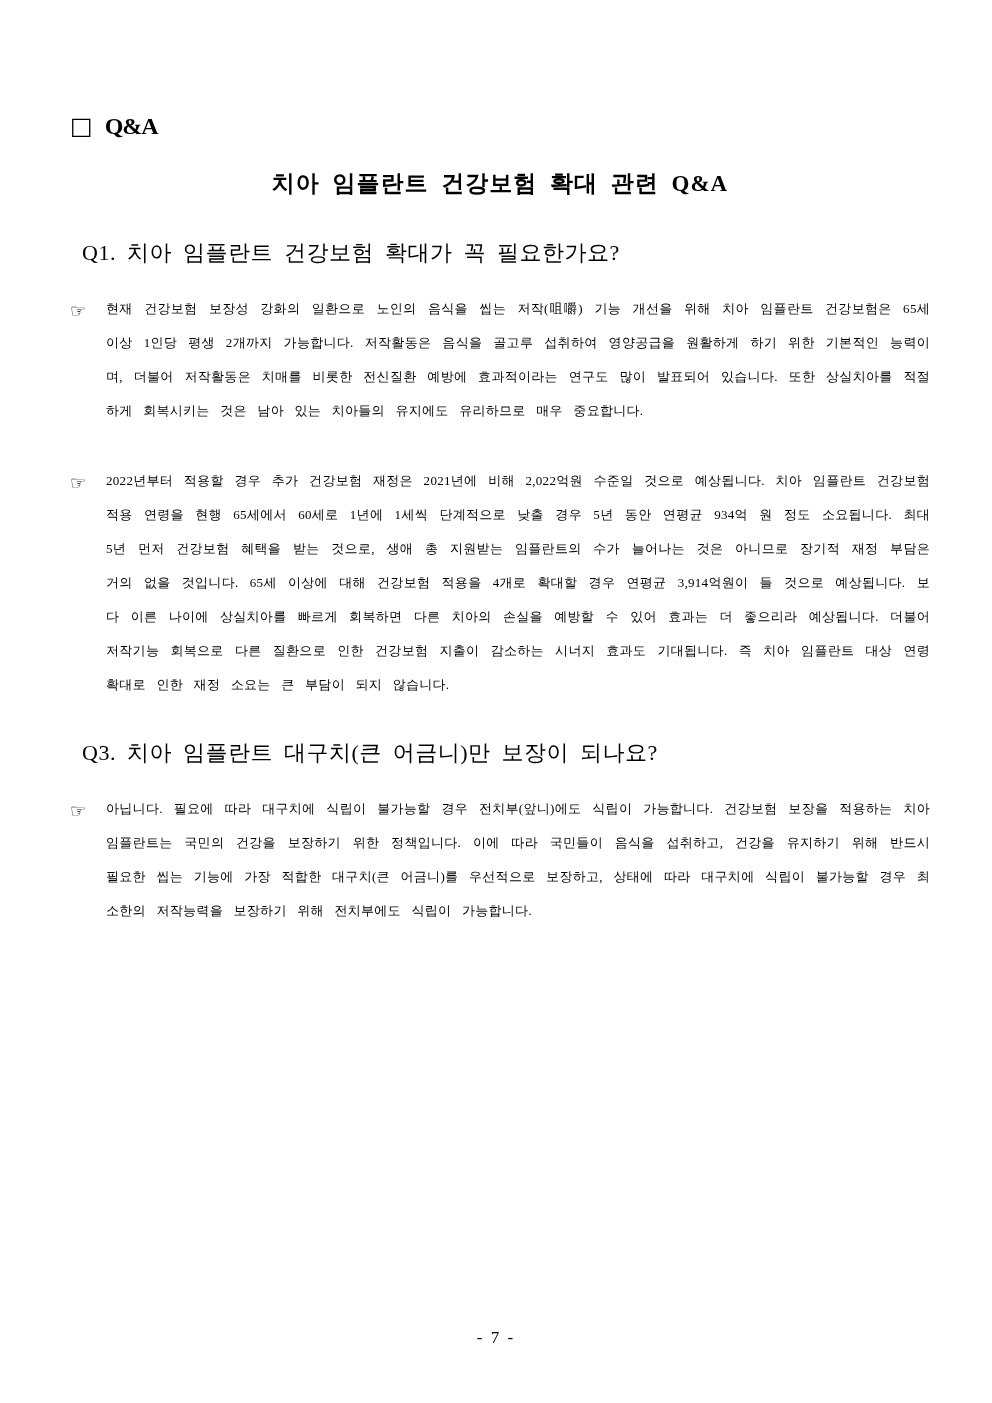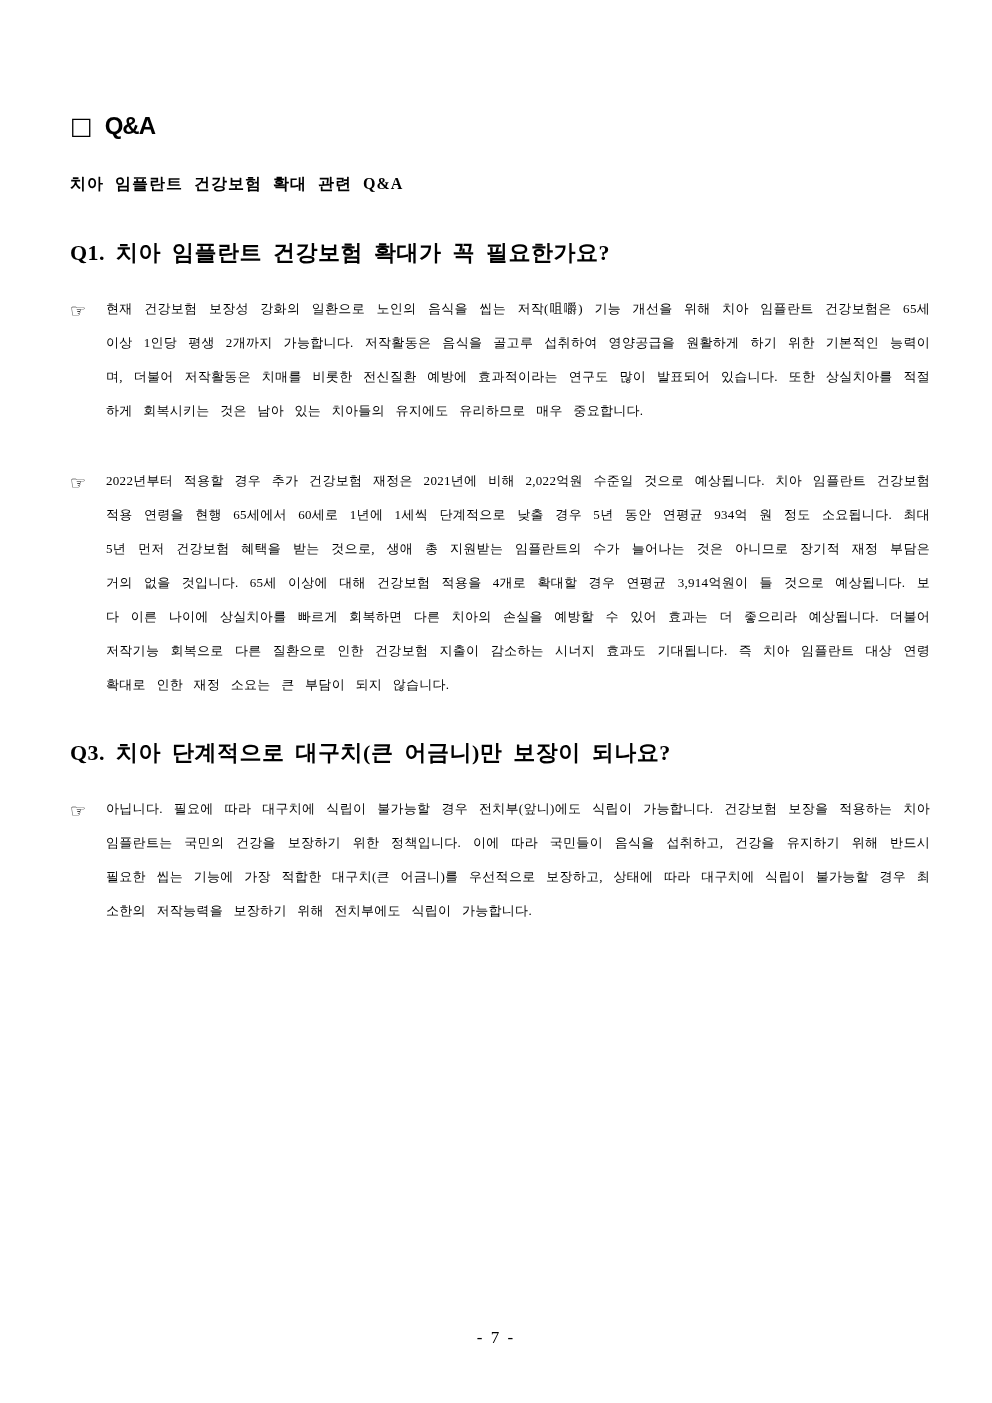--- a/index.html
+++ b/index.html
@@ -20,42 +20,43 @@
     gap: 12px;
     margin-bottom: 28px;
   }
   .doc-header .bullet {
     font-family: "DejaVu Sans", sans-serif;
     font-size: 24px;
     line-height: 26px;
     font-weight: normal;
   }
   .doc-header .header-label {
-    font-family: Liberation Sans, sans-serif;
+    font-family: Liberation Serif, serif;
     font-weight: bold;
     font-size: 24px;
     line-height: 28px;
     letter-spacing: -1px;
     text-align: right;
   }
   .doc-title {
-    font-size: 16px;
+    text-align: center;
+    font-size: 23px;
     font-weight: bold;
     line-height: 32px;
     letter-spacing: 1px;
     word-spacing: 6px;
     margin-bottom: 38px;
   }
   .question {
     font-size: 22px;
-    font-weight: bold;
+    font-weight: normal;
     line-height: 30px;
     letter-spacing: 0.5px;
     word-spacing: 5px;
-    margin: 0 0 24px 0;
+    margin: 0 0 24px 12px;
   }
   .qa-block { margin-bottom: 36px; }
   .answer {
     position: relative;
     padding-left: 36px;
   }
   .answer .marker {
     position: absolute;
     left: 0;
     top: 2px;
@@ -102,21 +103,21 @@
   </section>
 
   <section class="qa-block">
     <div class="answer">
       <span class="marker">☞</span>
       <p class="answer-text">2022년부터 적용할 경우 추가 건강보험 재정은 2021년에 비해 2,022억원 수준일 것으로 예상됩니다. 치아 임플란트 건강보험 적용 연령을 현행 65세에서 60세로 1년에 1세씩 단계적으로 낮출 경우 5년 동안 연평균 934억 원 정도 소요됩니다. 최대 5년 먼저 건강보험 혜택을 받는 것으로, 생애 총 지원받는 임플란트의 수가 늘어나는 것은 아니므로 장기적 재정 부담은 거의 없을 것입니다. 65세 이상에 대해 건강보험 적용을 4개로 확대할 경우 연평균 3,914억원이 들 것으로 예상됩니다. 보다 이른 나이에 상실치아를 빠르게 회복하면 다른 치아의 손실을 예방할 수 있어 효과는 더 좋으리라 예상됩니다. 더불어 저작기능 회복으로 다른 질환으로 인한 건강보험 지출이 감소하는 시너지 효과도 기대됩니다. 즉 치아 임플란트 대상 연령 확대로 인한 재정 소요는 큰 부담이 되지 않습니다.</p>
     </div>
   </section>
 
   <section class="qa-block">
-    <h2 class="question">Q3. 치아 단계적으로 대구치(큰 어금니)만 보장이 되나요?</h2>
+    <h2 class="question">Q3. 치아 임플란트 대구치(큰 어금니)만 보장이 되나요?</h2>
     <div class="answer">
       <span class="marker">☞</span>
       <p class="answer-text">아닙니다. 필요에 따라 대구치에 식립이 불가능할 경우 전치부(앞니)에도 식립이 가능합니다. 건강보험 보장을 적용하는 치아 임플란트는 국민의 건강을 보장하기 위한 정책입니다. 이에 따라 국민들이 음식을 섭취하고, 건강을 유지하기 위해 반드시 필요한 씹는 기능에 가장 적합한 대구치(큰 어금니)를 우선적으로 보장하고, 상태에 따라 대구치에 식립이 불가능할 경우 최소한의 저작능력을 보장하기 위해 전치부에도 식립이 가능합니다.</p>
     </div>
   </section>
 
   <div class="page-footer">- 7 -</div>
 
 </div>
 

